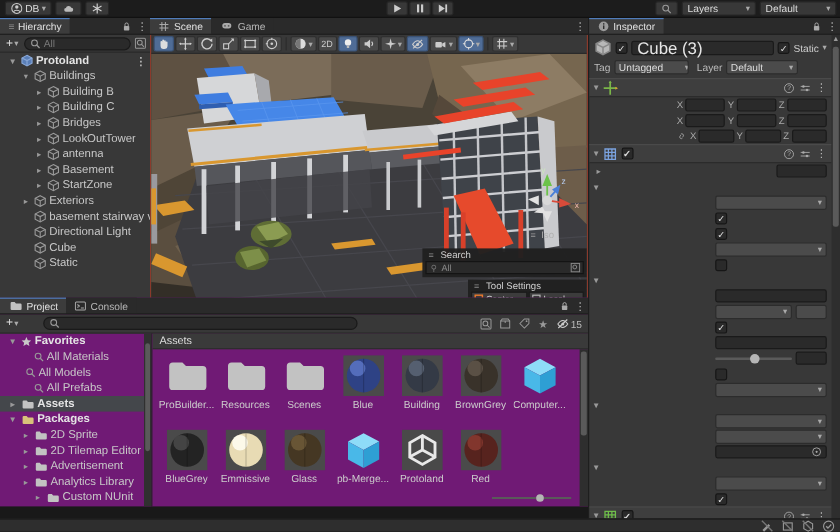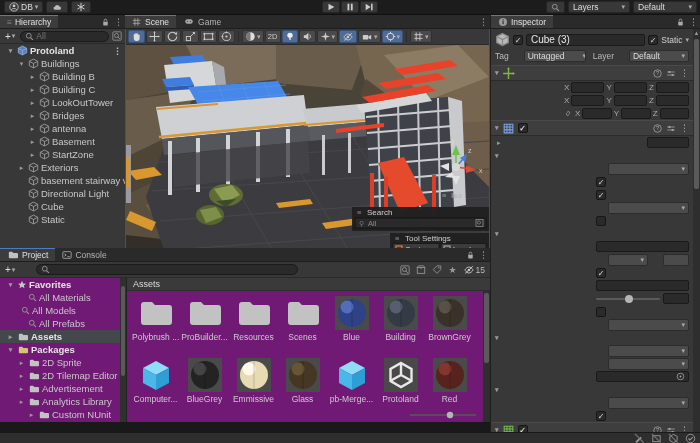--- a/index.html
+++ b/index.html
@@ -47,26 +47,26 @@
   .tool-sep { width:1px; height:11px; background:#2c2c2c; margin:0 2px; }
   #viewport { position:relative; width:363px; height:211px; margin-left:1px; background:#474038; }
 
   
   #inspector { position:absolute; left:490px; top:15px; width:210px; height:417px; background:#383838; border-left:1px solid #1e1e1e; }
   #insp-scroll { position:absolute; right:0; top:14px; width:7px; height:403px; background:#2e2e2e; }
   #insp-scroll .thumb { position:absolute; left:1px; top:10px; width:5px; height:150px; background:#5a5a5a; border-radius:2px; }
   #insp-body { position:absolute; left:0; top:14px; right:7px; bottom:0; overflow:hidden; }
   .name-row { display:flex; align-items:center; gap:3px; padding:3px 4px 1px 4px; }
   .name-field { flex:1; height:12px; background:#2a2a2a; border:1px solid #1a1a1a; border-radius:2px;
-    color:#e6e6e6; font-size:10px; display:flex; align-items:center; padding:0 4px; }
+    color:#e6e6e6; font-size:14px; display:flex; align-items:center; padding:0 4px; }
   .tag-row { display:flex; align-items:center; gap:3px; padding:2px 4px 3px 4px; font-size:8.5px; color:#bbb; }
   .checkbox { width:10px; height:10px; flex:none; background:#2a2a2a; border:1px solid #161616; border-radius:2px;
     color:#ddd; font-size:8px; line-height:9px; text-align:center; }
   .dropdown { height:12px; background:#4b4b4b; border:1px solid #2c2c2c; border-radius:2px; color:#ddd;
-    display:flex; align-items:center; padding:0 3px; gap:18px; font-size:8.5px; white-space:nowrap; overflow:hidden;margin-left:12px; }
+    display:flex; align-items:center; padding:0 3px; gap:18px; font-size:8.5px; white-space:nowrap; overflow:hidden; }
   .dropdown .dd-caret { margin-left:auto; }
   .comp-header { height:16px; background:#3e3e3e; border-top:1px solid #4a4a4a; border-bottom:1px solid #2b2b2b;
     display:flex; align-items:center; gap:3px; padding:0 4px; font-weight:bold; color:#dedede; font-size:9px; }
   .comp-header .right-icons { margin-left:auto; display:flex; gap:4px; align-items:center; color:#bbb; font-weight:normal; }
   .irow { height:13px; display:flex; align-items:center; gap:3px; padding:0 4px 0 14px; font-size:8.5px; color:#c4c4c4; }
   .irow .ilabel { width:88px; flex:none; white-space:nowrap; overflow:hidden; }
   .ifield { height:11px; background:#2a2a2a; border:1px solid #1a1a1a; border-radius:2px; color:#ddd;
     display:flex; align-items:center; padding:0 3px; font-size:8.5px; }
   .foldrow { height:13px; display:flex; align-items:center; gap:2px; padding:0 4px; font-weight:bold; color:#d6d6d6; font-size:8.5px; }
   .vec3 { display:flex; align-items:center; gap:2px; flex:1; }
@@ -257,32 +257,32 @@
 
     </div>
       <div class="trow" style="padding-left:28px">
       <span class="arr">▸</span>
       <span class="icon-slot" style="flex:none;display:flex">
           <svg width="11" height="11" viewBox="0 0 12 12">
             <path d="M6 1.2 10.6 3.6v4.8L6 10.8 1.4 8.4V3.6z" fill="none" stroke="#9a9a9a"></path>
             <path d="M1.4 3.6 6 6l4.6-2.4M6 6v4.8" fill="none" stroke="#9a9a9a"></path>
           </svg>
         </span>
-      <span class="lbl">LookOutTower</span>
+      <span class="lbl">Bridges</span>
 
     </div>
       <div class="trow" style="padding-left:28px">
       <span class="arr">▸</span>
       <span class="icon-slot" style="flex:none;display:flex">
           <svg width="11" height="11" viewBox="0 0 12 12">
             <path d="M6 1.2 10.6 3.6v4.8L6 10.8 1.4 8.4V3.6z" fill="none" stroke="#9a9a9a"></path>
             <path d="M1.4 3.6 6 6l4.6-2.4M6 6v4.8" fill="none" stroke="#9a9a9a"></path>
           </svg>
         </span>
-      <span class="lbl">Bridges</span>
+      <span class="lbl">LookOutTower</span>
 
     </div>
       <div class="trow" style="padding-left:28px">
       <span class="arr">▸</span>
       <span class="icon-slot" style="flex:none;display:flex">
           <svg width="11" height="11" viewBox="0 0 12 12">
             <path d="M6 1.2 10.6 3.6v4.8L6 10.8 1.4 8.4V3.6z" fill="none" stroke="#9a9a9a"></path>
             <path d="M1.4 3.6 6 6l4.6-2.4M6 6v4.8" fill="none" stroke="#9a9a9a"></path>
           </svg>
         </span>
@@ -1201,28 +1201,20 @@
     </div>
     <div id="proj-right">
       <div id="assets-crumb">Assets</div>
       <div id="assets-grid">
           <div class="asset">
     <div class="thumbbox">
               <svg width="34" height="28" viewBox="0 0 34 28">
                 <path d="M2 6q0-3 3-3h8l3 3h14q3 0 3 3v14q0 3-3 3H5q-3 0-3-3z" fill="#c2c2c2"></path>
               </svg>
             </div>
-    <div class="alabel">Polybrush ...</div>
-          </div>
-          <div class="asset">
-    <div class="thumbbox">
-              <svg width="34" height="28" viewBox="0 0 34 28">
-                <path d="M2 6q0-3 3-3h8l3 3h14q3 0 3 3v14q0 3-3 3H5q-3 0-3-3z" fill="#c2c2c2"></path>
-              </svg>
-            </div>
     <div class="alabel">ProBuilder...</div>
           </div>
           <div class="asset">
     <div class="thumbbox">
               <svg width="34" height="28" viewBox="0 0 34 28">
                 <path d="M2 6q0-3 3-3h8l3 3h14q3 0 3 3v14q0 3-3 3H5q-3 0-3-3z" fill="#c2c2c2"></path>
               </svg>
             </div>
     <div class="alabel">Resources</div>
           </div>

